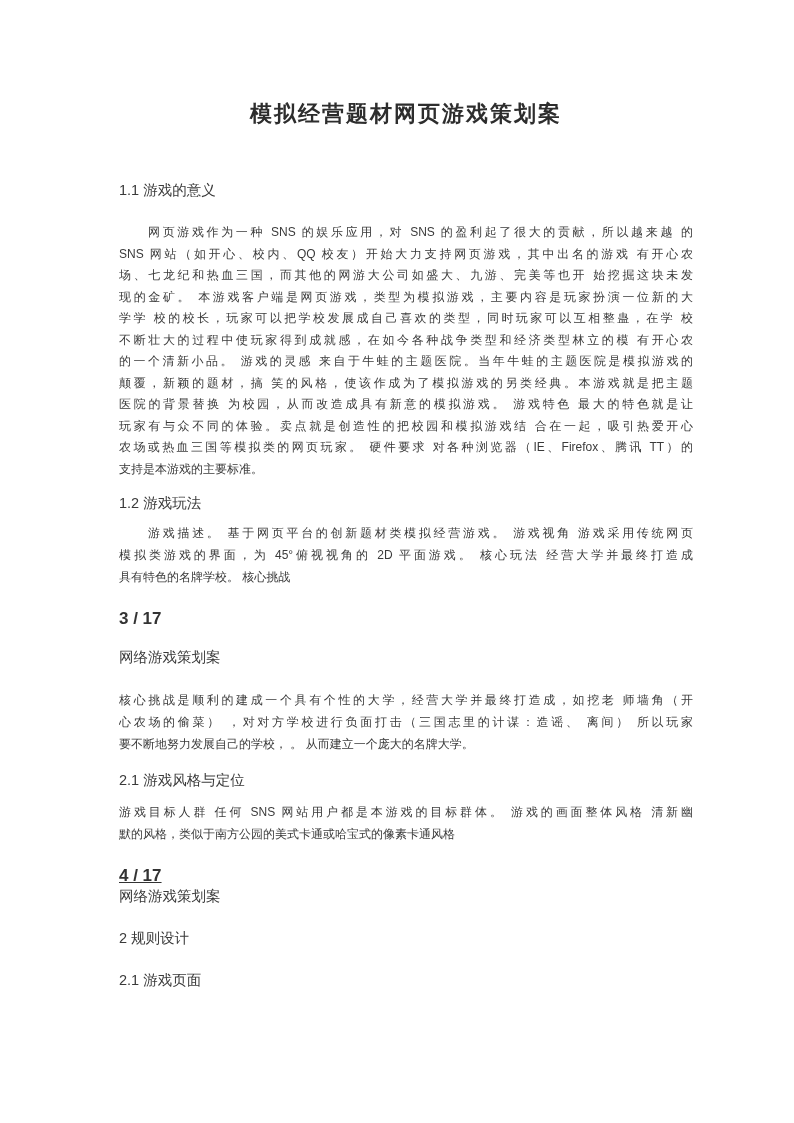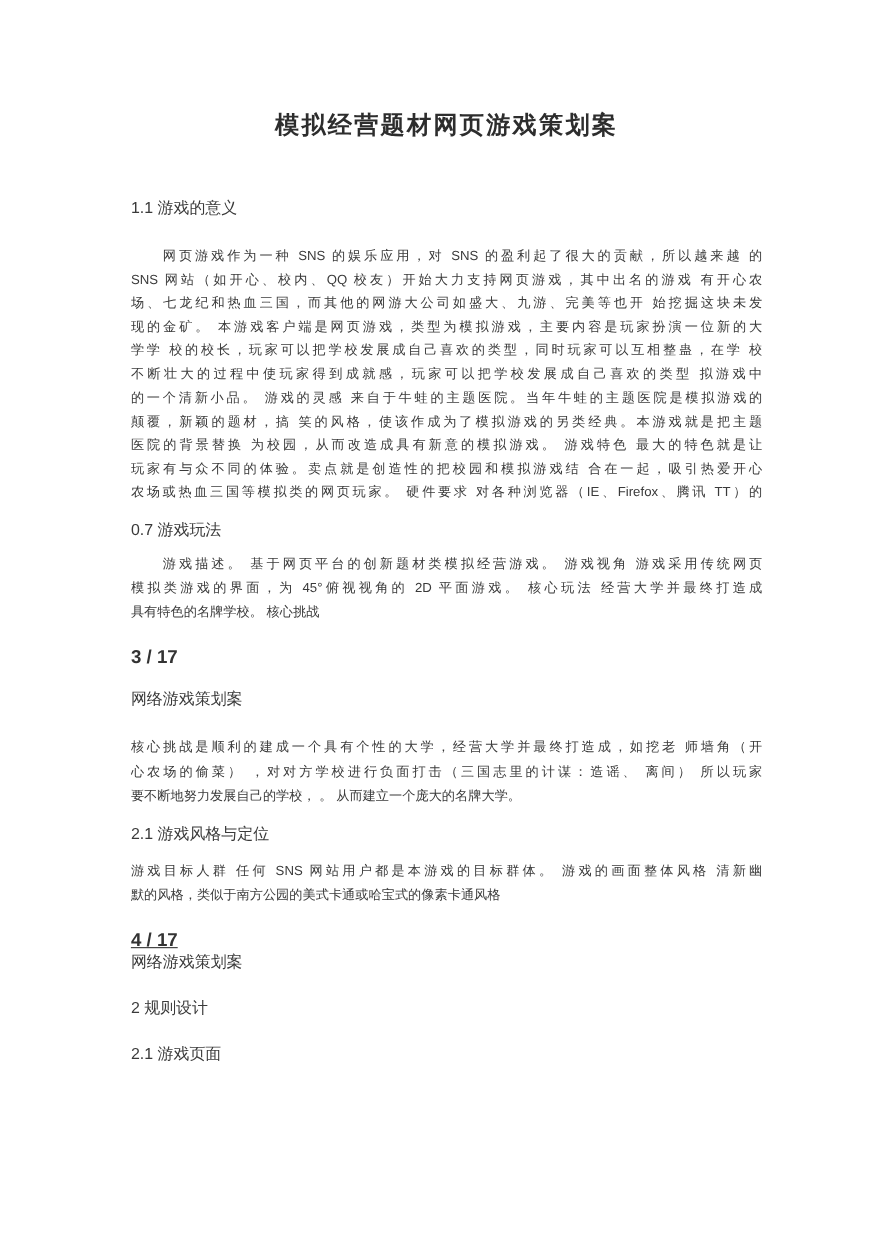--- a/index.html
+++ b/index.html
@@ -76,28 +76,29 @@
 <div class="page">
   <div class="doc">
       <div class="block title">模拟经营题材网页游戏策划案</div>
       <div class="block heading">1.1 游戏的意义</div>
       <div class="block para">
         <div class="tline fl">网页游戏作为一种 SNS 的娱乐应用，对 SNS 的盈利起了很大的贡献，所以越来越 的</div>
         <div class="tline">SNS 网站（如开心、校内、QQ 校友）开始大力支持网页游戏，其中出名的游戏 有开心农</div>
         <div class="tline">场、七龙纪和热血三国，而其他的网游大公司如盛大、九游、完美等也开 始挖掘这块未发</div>
         <div class="tline">现的金矿。 本游戏客户端是网页游戏，类型为模拟游戏，主要内容是玩家扮演一位新的大</div>
         <div class="tline">学学 校的校长，玩家可以把学校发展成自己喜欢的类型，同时玩家可以互相整蛊，在学 校</div>
-        <div class="tline">不断壮大的过程中使玩家得到成就感，玩家可以把学校发展成自己喜欢的类型 拟游戏中</div>
+        <div class="tline">不断壮大的过程中使玩家得到成就感，在如今各种战争类型和经济类型林立的模 有开心农</div>
         <div class="tline">的一个清新小品。 游戏的灵感 来自于牛蛙的主题医院。当年牛蛙的主题医院是模拟游戏的</div>
         <div class="tline">颠覆，新颖的题材，搞 笑的风格，使该作成为了模拟游戏的另类经典。本游戏就是把主题</div>
         <div class="tline">医院的背景替换 为校园，从而改造成具有新意的模拟游戏。 游戏特色 最大的特色就是让</div>
         <div class="tline">玩家有与众不同的体验。卖点就是创造性的把校园和模拟游戏结 合在一起，吸引热爱开心</div>
         <div class="tline">农场或热血三国等模拟类的网页玩家。 硬件要求 对各种浏览器（IE、Firefox、腾讯 TT）的</div>
+        <div class="tline ll">支持是本游戏的主要标准。</div>
       </div>
-      <div class="block heading">0.7 游戏玩法</div>
+      <div class="block heading">1.2 游戏玩法</div>
       <div class="block para">
         <div class="tline fl">游戏描述。 基于网页平台的创新题材类模拟经营游戏。 游戏视角 游戏采用传统网页</div>
         <div class="tline">模拟类游戏的界面，为 45°俯视视角的 2D 平面游戏。 核心玩法 经营大学并最终打造成</div>
         <div class="tline ll">具有特色的名牌学校。 核心挑战</div>
       </div>
       <div class="block pagenum">3 / 17</div>
       <div class="block label">网络游戏策划案</div>
       <div class="block para">
         <div class="tline">核心挑战是顺利的建成一个具有个性的大学，经营大学并最终打造成，如挖老 师墙角（开</div>
         <div class="tline">心农场的偷菜） ，对对方学校进行负面打击（三国志里的计谋：造谣、 离间） 所以玩家</div>

